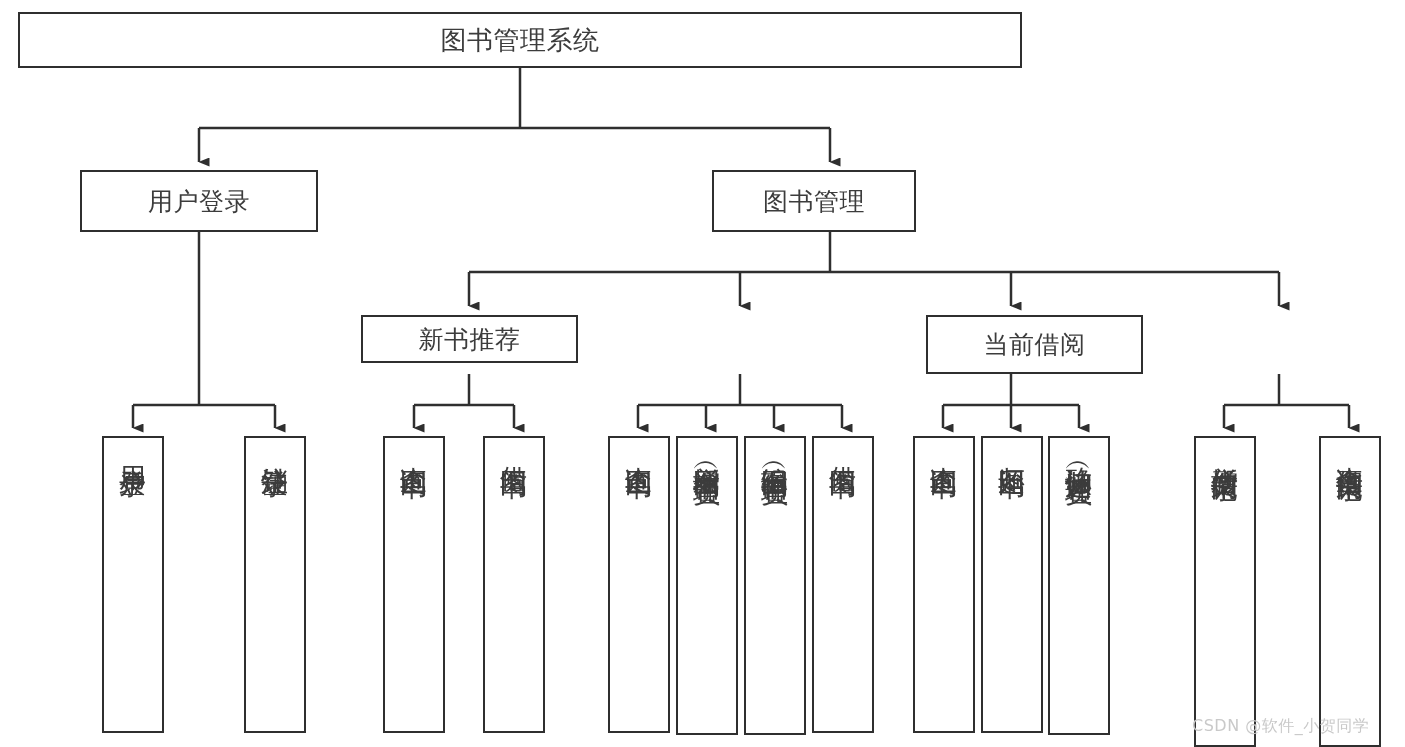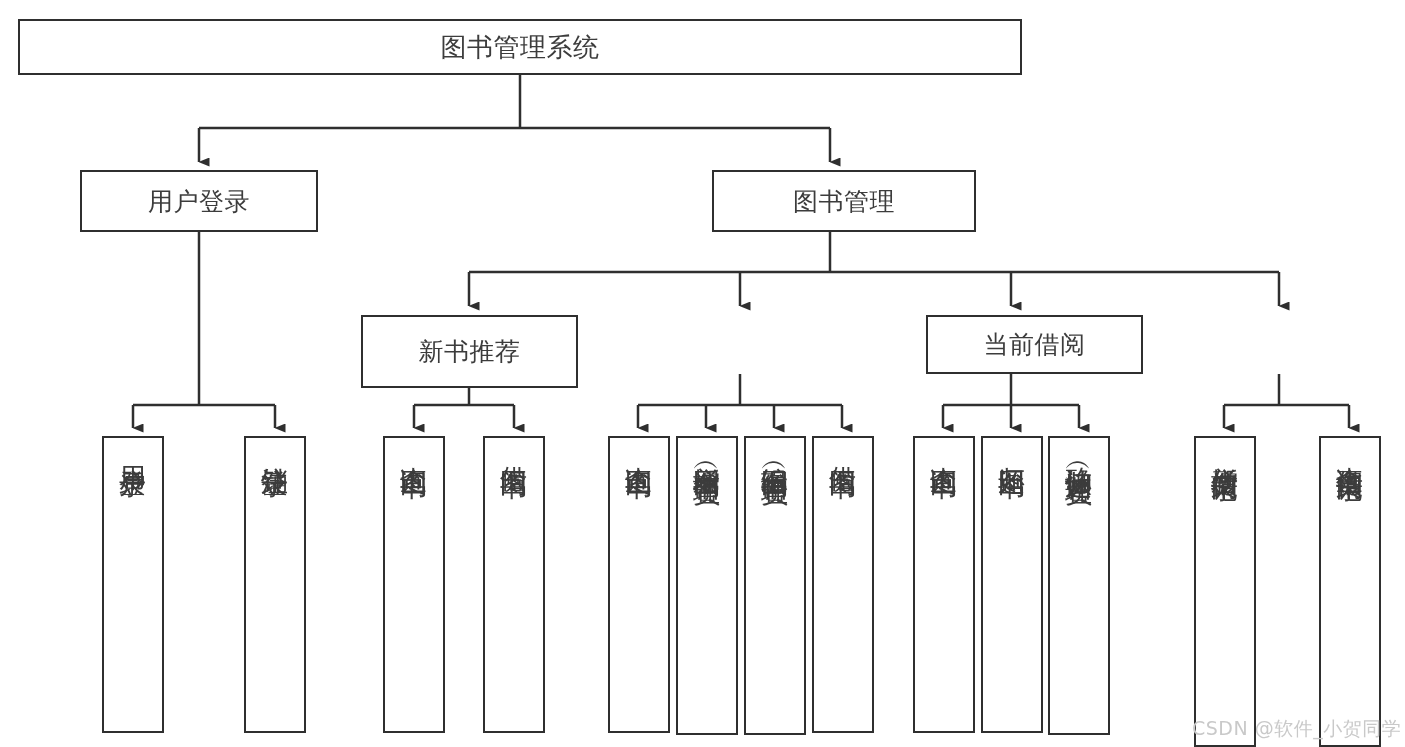--- a/index.html
+++ b/index.html
@@ -58,21 +58,21 @@
     writing-mode: vertical-rl;
     text-orientation: upright;
     font-size: 27px;
     line-height: 1.0;
     letter-spacing: 2px;
     white-space: pre;
   }
   .watermark {
     position: absolute;
     color: #c9c9c9;
-    font-size: 19px;
+    font-size: 16px;
     letter-spacing: 0.5px;
     white-space: nowrap;
     font-family: "DejaVu Sans", "Liberation Sans", sans-serif;
   }
 </style>
 </head>
 <body>
 
 <div id="canvas">
 
@@ -120,32 +120,32 @@
       <path d="M1079,405 L1079,428" marker-end="url(#arw)"></path>
 
       <path d="M1279,374 L1279,405"></path>
       <path d="M1224,405 L1349,405"></path>
       <path d="M1224,405 L1224,428" marker-end="url(#arw)"></path>
       <path d="M1349,405 L1349,428" marker-end="url(#arw)"></path>
 
     </g>
   </svg>
 
-  <div class="node h root" style="left:18px; top:19px; width:1004px; height:56px;">
+  <div class="node h root" style="left:18px; top:12px; width:1004px; height:56px;">
     <span class="lbl">图书管理系统</span>
   </div>
 
   <div class="node h" style="left:80px; top:170px; width:238px; height:62px;">
     <span class="lbl">用户登录</span>
   </div>
-  <div class="node h" style="left:712px; top:170px; width:264px; height:62px;">
+  <div class="node h" style="left:712px; top:170px; width:204px; height:62px;">
     <span class="lbl">图书管理</span>
   </div>
 
-  <div class="node h" style="left:361px; top:315px; width:217px; height:73px;">
+  <div class="node h" style="left:361px; top:315px; width:217px; height:48px;">
     <span class="lbl">新书推荐</span>
   </div>
   <div class="node h" style="left:926px; top:315px; width:217px; height:59px;">
     <span class="lbl">当前借阅</span>
   </div>
 
   <div class="node v" style="left:102px; top:436px; width:62px; height:297px;">
     <span class="lbl">用户登录</span>
   </div>
   <div class="node v" style="left:244px; top:436px; width:62px; height:297px;">

